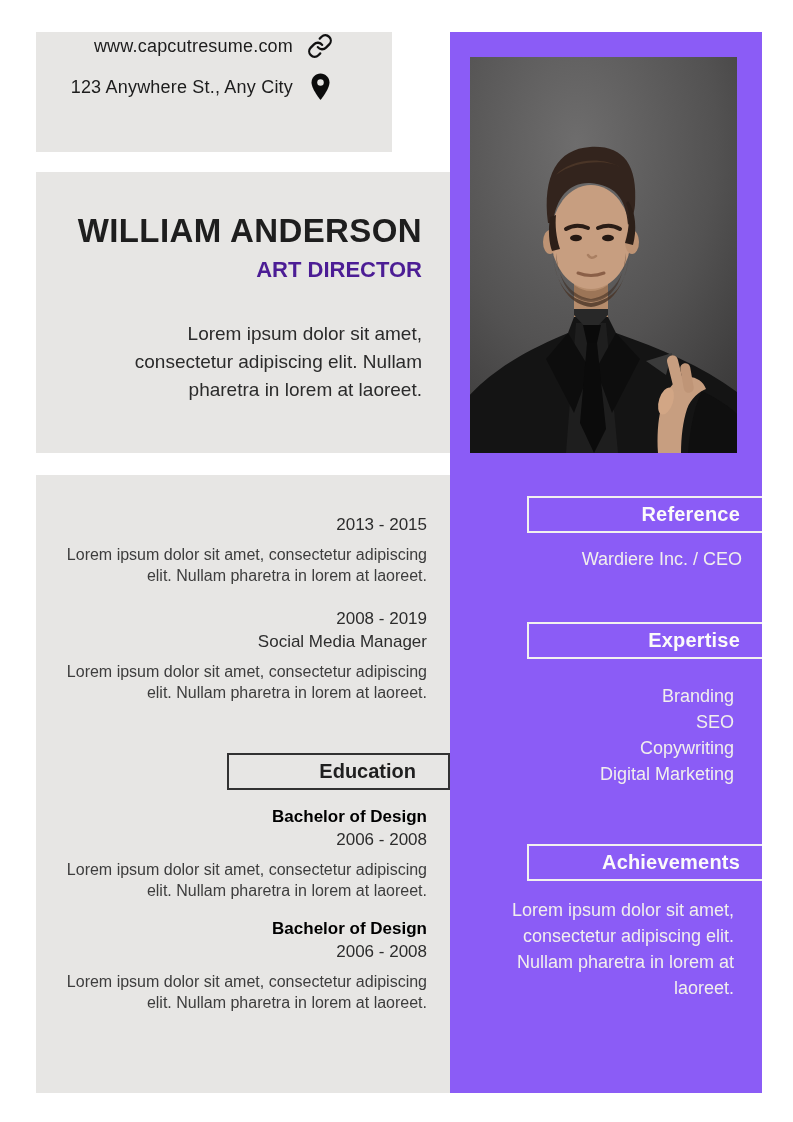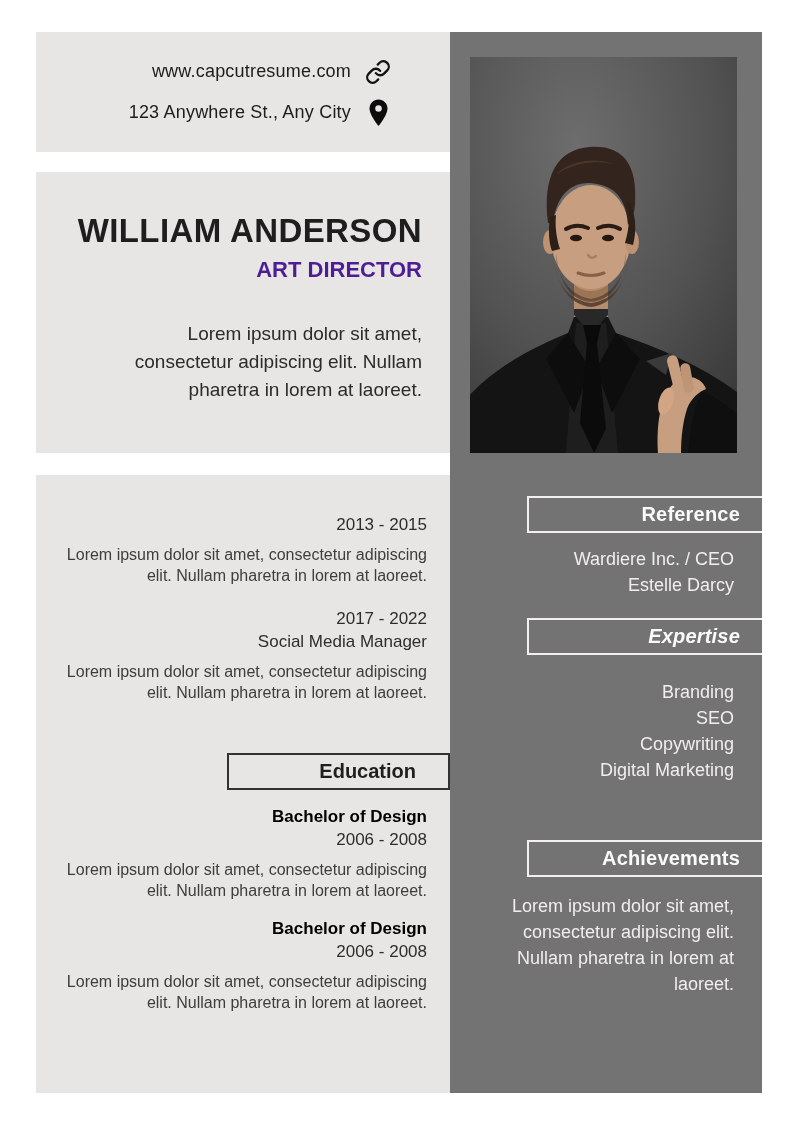--- a/index.html
+++ b/index.html
@@ -4,22 +4,22 @@
 <style>
   * { margin:0; padding:0; box-sizing:border-box; }
   html,body { background:#ffffff; }
   body { font-family:"Liberation Sans", sans-serif; }
   .page {
     position:relative; width:793px; height:1122px; background:#ffffff;
     overflow:hidden; color:#1f1f1f;
   }
   
   .panel { position:absolute; background:#e7e6e4; }
-  .panel-contact { left:36px; top:32px; width:414px; height:120px;
-    display:flex; flex-direction:column; justify-content:center;
+  .panel-contact { left:36px; top:32px; width:356px; height:120px;
+    display:flex; flex-direction:column; 
     gap:13px; padding-right:58px; }
   .contact-row { display:flex; justify-content:flex-end; align-items:center; gap:13px; }
   .contact-row .txt { font-size:18px; font-weight:500; color:#1d1d1d; letter-spacing:.2px; }
   .contact-row .ic { width:28px; height:28px; display:flex; align-items:center; justify-content:center; }
 
   .panel-name { left:36px; top:172px; width:414px; height:281px;
     padding:40px 28px 0 20px; text-align:right; }
   .person-name { font-size:33px; font-weight:700; letter-spacing:.4px; color:#1e1e1e; }
   .person-title { font-size:22px; font-weight:600; color:#4c1d95; margin-top:7px; }
   .person-summary { width:326px; margin-left:auto; margin-top:37px;
@@ -38,33 +38,33 @@
   .entry .degree { font-size:17px; line-height:23px; font-weight:700; color:#000000; }
   .entry .desc   { margin-top:8px; font-size:16px; line-height:21px; color:#3d3d3d; }
   .we-entry-1 { margin-top:17px; }
   .we-entry-2 { margin-top:21px; }
   .edu-header { margin-top:50px; }
   .edu-entry-1 { margin-top:15px; }
   .edu-entry-2 { margin-top:16px; }
 
   
   .panel-dark { position:absolute; left:450px; top:32px; width:312px; height:1061px;
-    background:#737373; color:#f1efed; }
+    background:#8b5cf6; color:#f1efed; }
   .photo-frame { margin:25px 25px 0 20px; width:267px; height:396px; overflow:hidden; }
   .photo-frame svg { display:block; }
   .sec-header-dark {
     margin-left:77px; height:37px;
     border:2px solid #f2f1ef; border-right:none;
     display:flex; align-items:center; justify-content:flex-end;
     padding-right:22px; font-size:20px; font-weight:600; color:#fbfafa; letter-spacing:.2px;
   }
   .ref-header  { margin-top:43px; }
-  .ref-body    { margin-top:13px; padding-right:28px; text-align:right;
+  .ref-body    { margin-top:13px; padding-right:20px; text-align:right;
     font-size:18px; line-height:26px; color:#f1efed; }
-  .exp-header  { margin-top:20px;font-style:italic; }
+  .exp-header  { margin-top:50px; }
   .exp-list    { margin-top:24px; padding-right:28px; text-align:right;
     font-size:18px; line-height:26px; color:#f1efed; }
   .ach-header  { margin-top:57px; }
   .ach-body    { margin-top:16px; padding:0 28px 0 45px; text-align:right;
     font-size:18px; line-height:26px; color:#f1efed; }
 </style>
 </head>
 <body>
 
 <div class="page">
@@ -98,21 +98,21 @@
 
   <div class="panel panel-main">
 
 
     <div class="entry we-entry-1">
       <div class="period">2013 - 2015</div>
       <div class="desc">Lorem ipsum dolor sit amet, consectetur adipiscing elit. Nullam pharetra in lorem at laoreet.</div>
     </div>
 
     <div class="entry we-entry-2">
-      <div class="period">2017 - 2022</div>
+      <div class="period">2008 - 2019</div>
       <div class="role">Social Media Manager</div>
       <div class="desc">Lorem ipsum dolor sit amet, consectetur adipiscing elit. Nullam pharetra in lorem at laoreet.</div>
     </div>
 
     <div class="sec-header-left edu-header">
       <span>Education</span>
     </div>
 
     <div class="entry edu-entry-1">
       <div class="degree">Bachelor of Design</div>
@@ -187,21 +187,20 @@
 
         <path d="M232 334 C252 344 266 354 271 362 L271 396 L218 396 C220 372 224 350 232 334 Z" fill="#0f0f0f"></path>
       </svg>
     </div>
 
     <div class="sec-header-dark ref-header">
       <span>Reference</span>
     </div>
     <div class="ref-body">
       <div>Wardiere Inc. / CEO</div>
-      <div>Estelle Darcy</div>
     </div>
 
     <div class="sec-header-dark exp-header">
       <span>Expertise</span>
     </div>
     <div class="exp-list">
       <div>Branding</div>
       <div>SEO</div>
       <div>Copywriting</div>
       <div>Digital Marketing</div>

